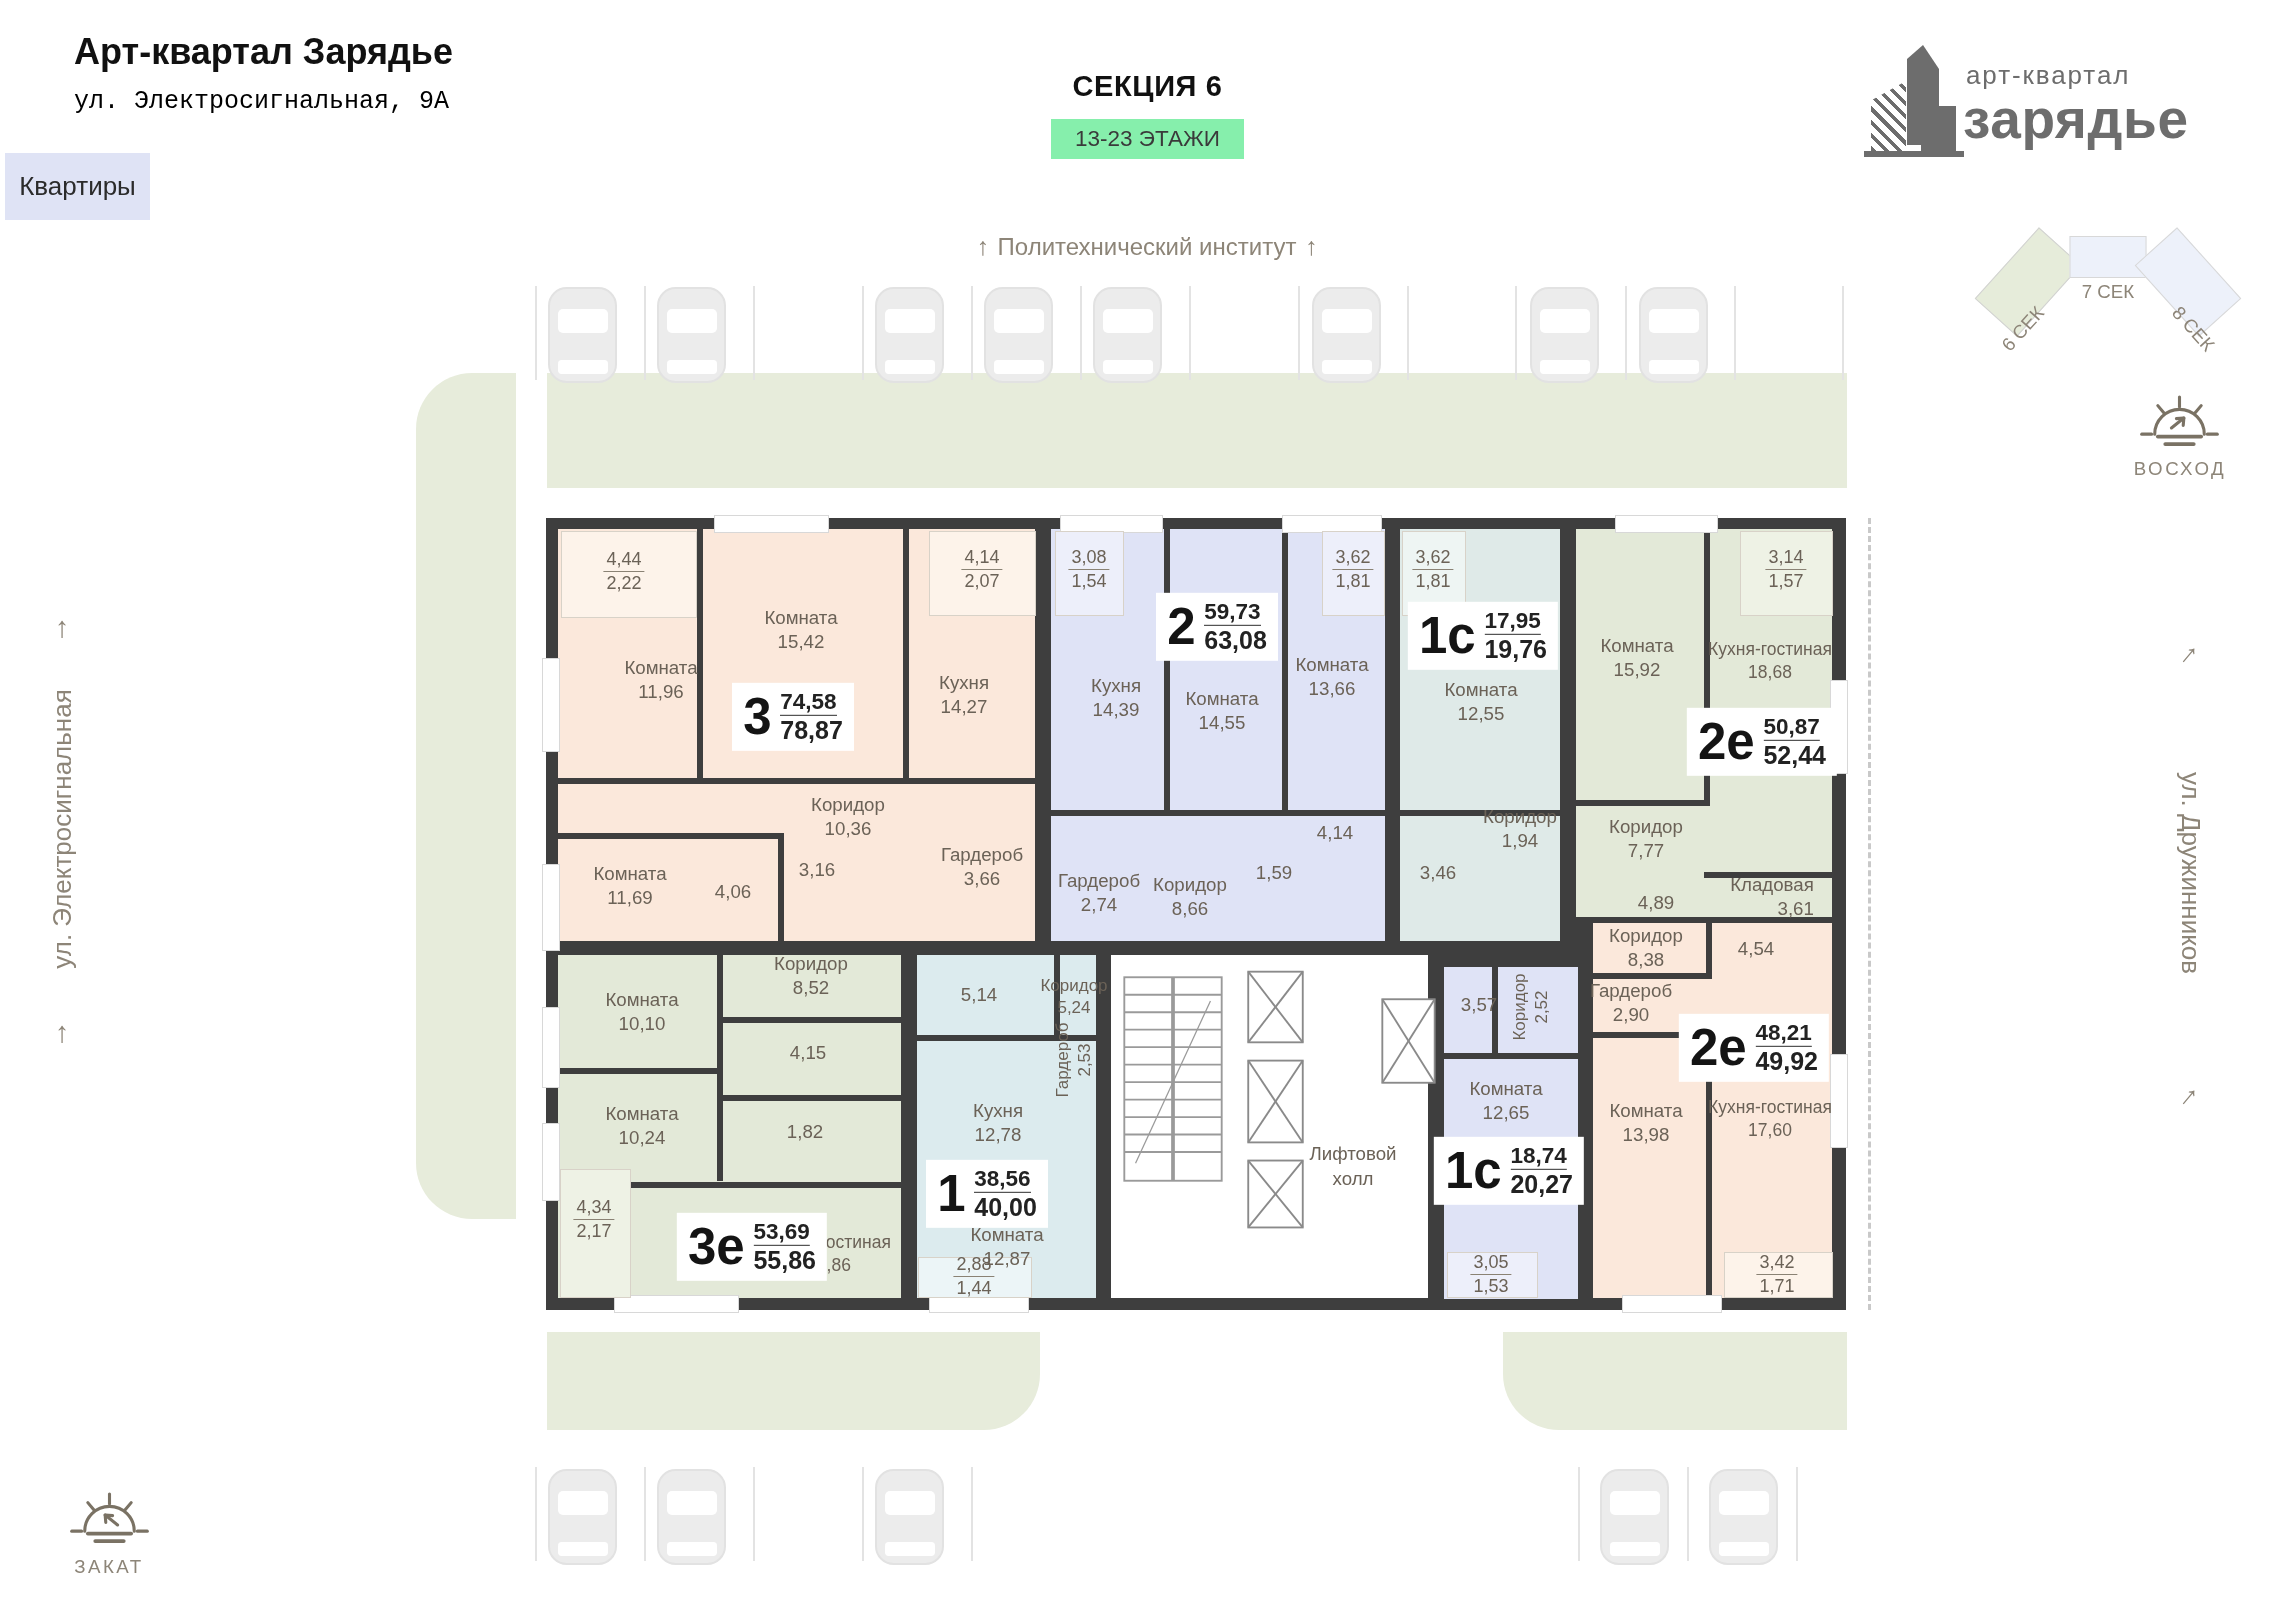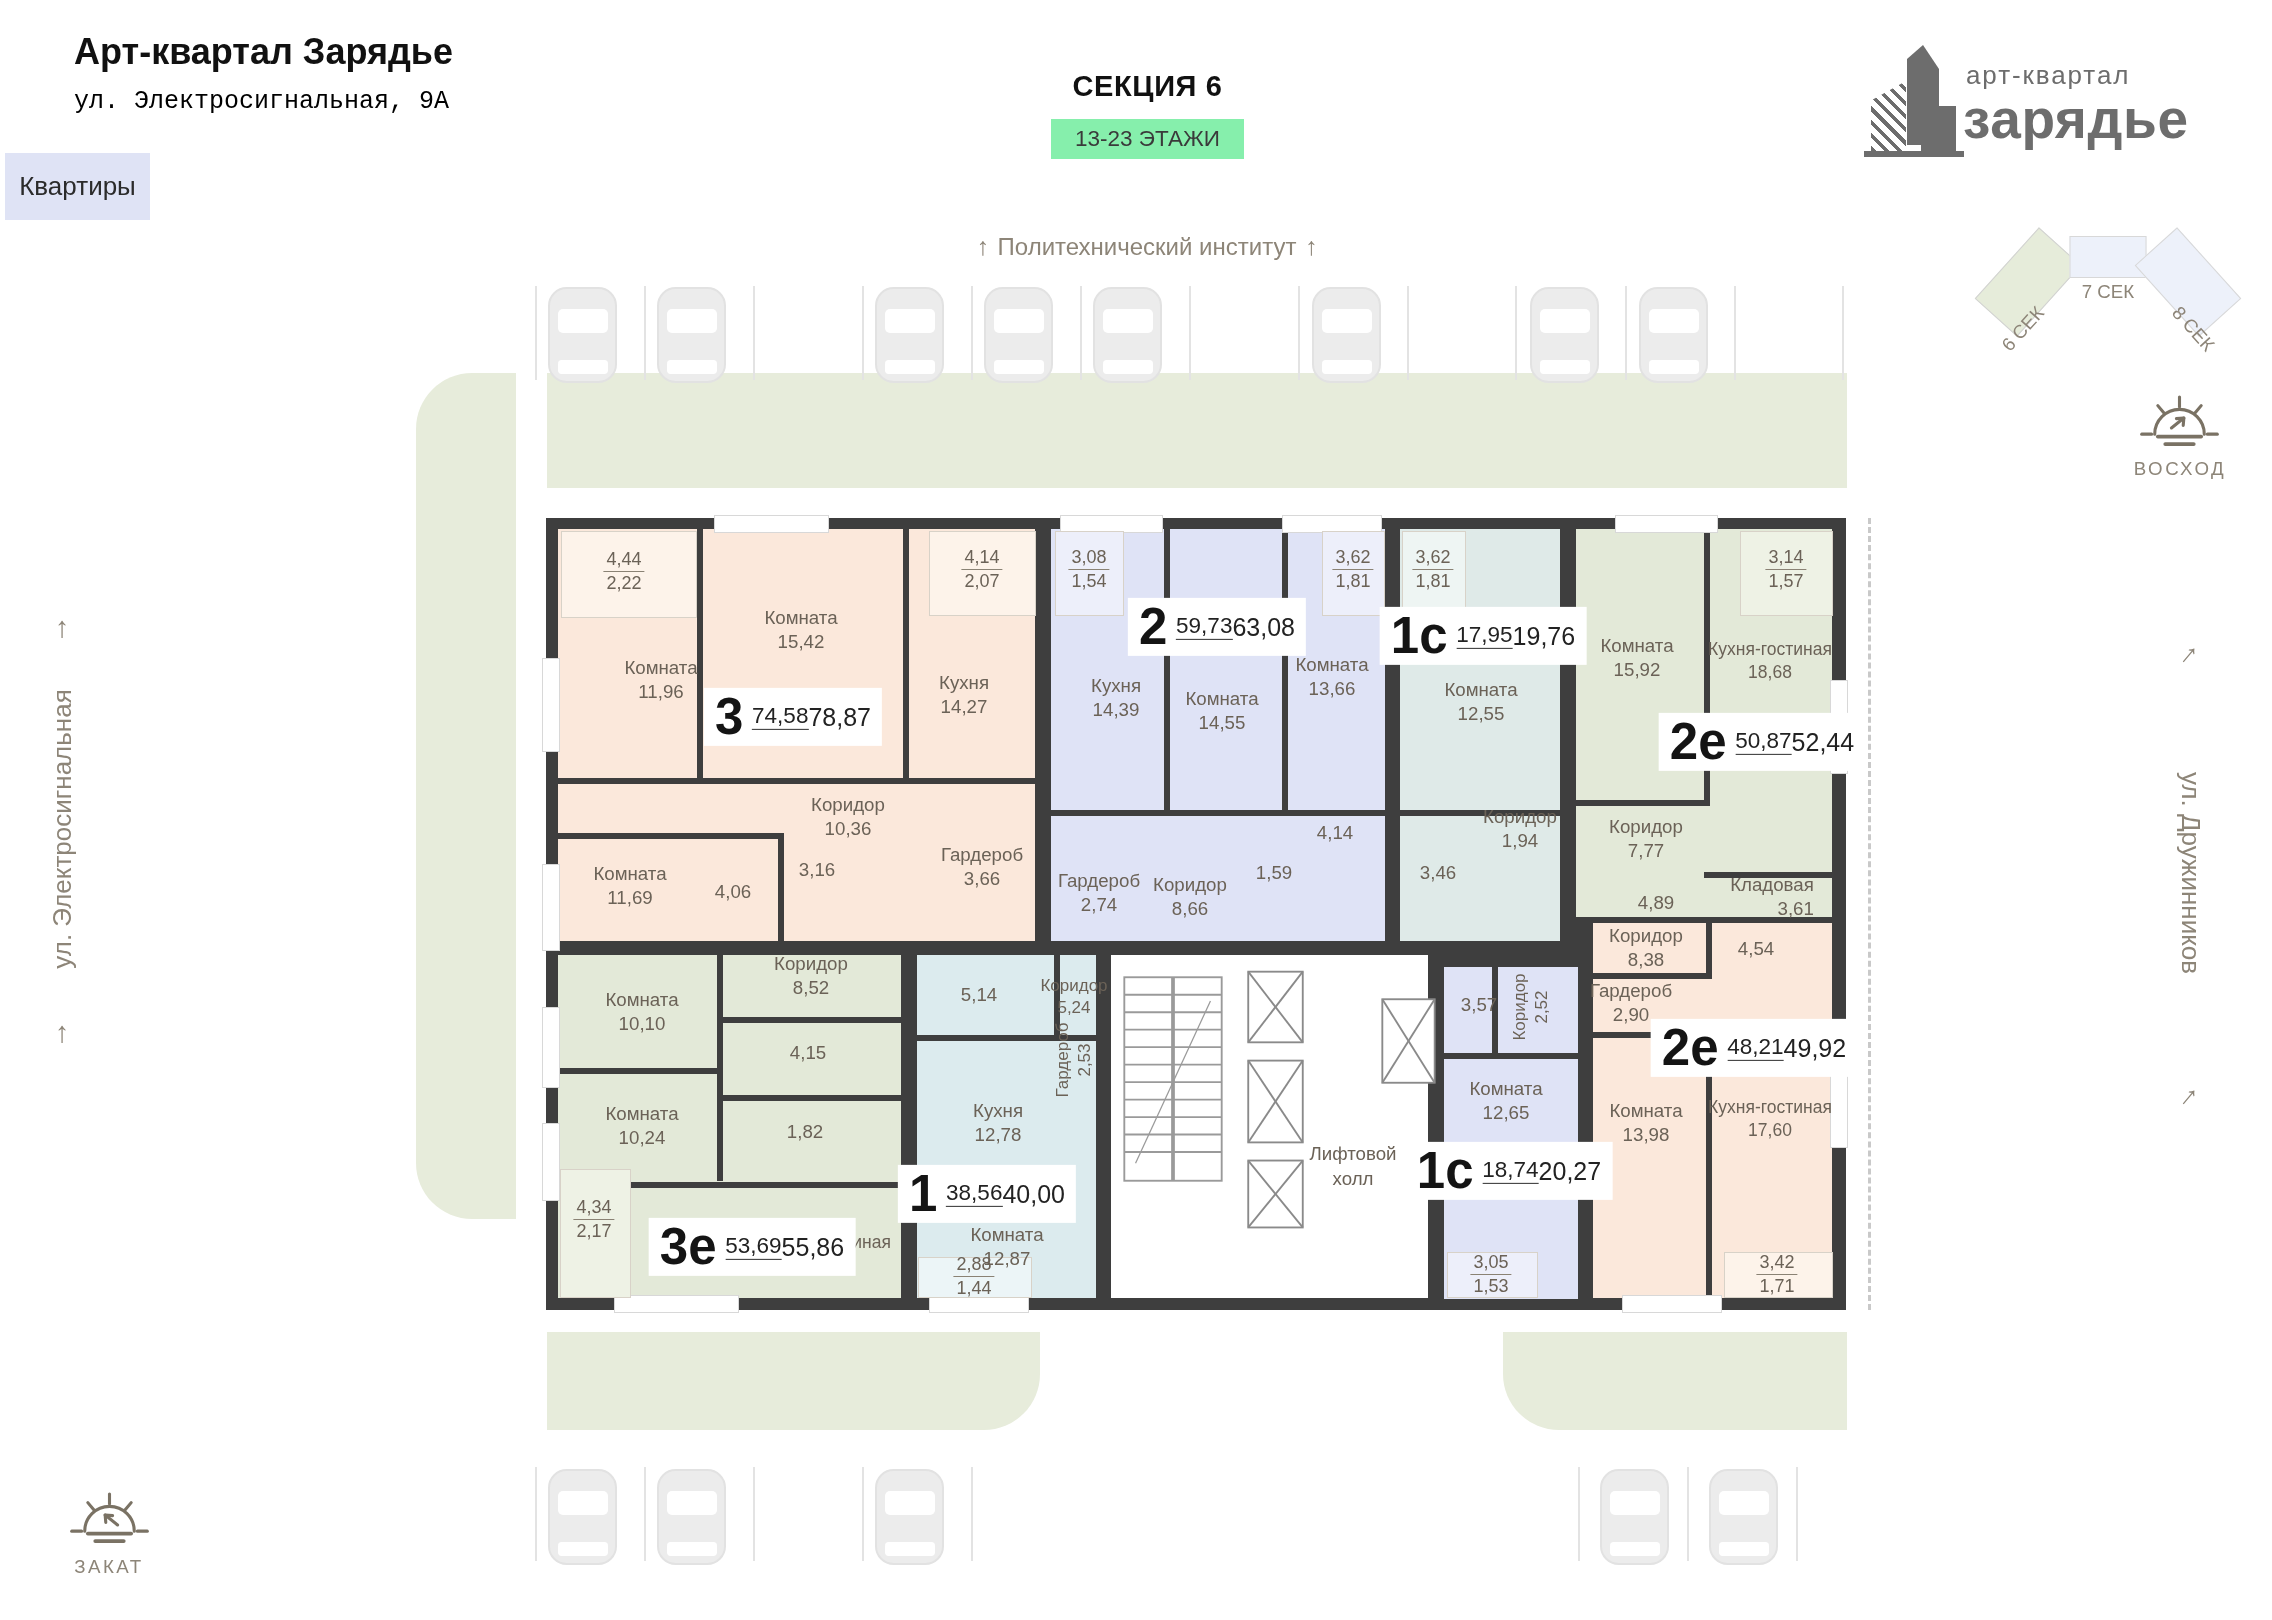--- a/index.html
+++ b/index.html
@@ -61,21 +61,21 @@
   .rl{position:absolute;transform:translate(-50%,-50%);text-align:center;font-size:18.7px;
       line-height:1.3;color:#6b6257;white-space:nowrap;}
   .rl span{display:block;}
   .rot{transform:translate(-50%,-50%) rotate(-90deg);}
   .bal{position:absolute;transform:translate(-50%,-50%);text-align:center;font-size:18px;
       line-height:1.25;color:#6b6257;}
   .bal .a{display:block;border-bottom:1.2px solid #8a8274;padding:0 3.1px;}
   .badge{position:absolute;transform:translate(-50%,-50%);background:#fff;display:flex;
       align-items:center;gap:8.7px;padding:6.2px 11.2px;}
   .badge .bt{font-weight:700;font-size:51px;line-height:.9;color:#141414;}
-  .badge .ba{display:flex;flex-direction:row;align-items:flex-start;}
+  .badge .ba{display:flex;flex-direction:column;align-items:flex-start;font-weight:bold;}
   .badge .a1{font-style:normal;font-size:22.5px;color:#222;border-bottom:1.9px solid #2e2e2e;}
   .badge .a2{font-style:normal;font-size:25px;color:#222;}
   .hall{position:absolute;transform:translate(-50%,-50%);width:112px;text-align:center;
       font-size:18.7px;line-height:1.35;color:#6b6257;white-space:normal;}
   svg{position:absolute;overflow:visible;}
 </style>
 </head>
 <body>
 
 <div class="title">Арт-квартал Зарядье</div>

